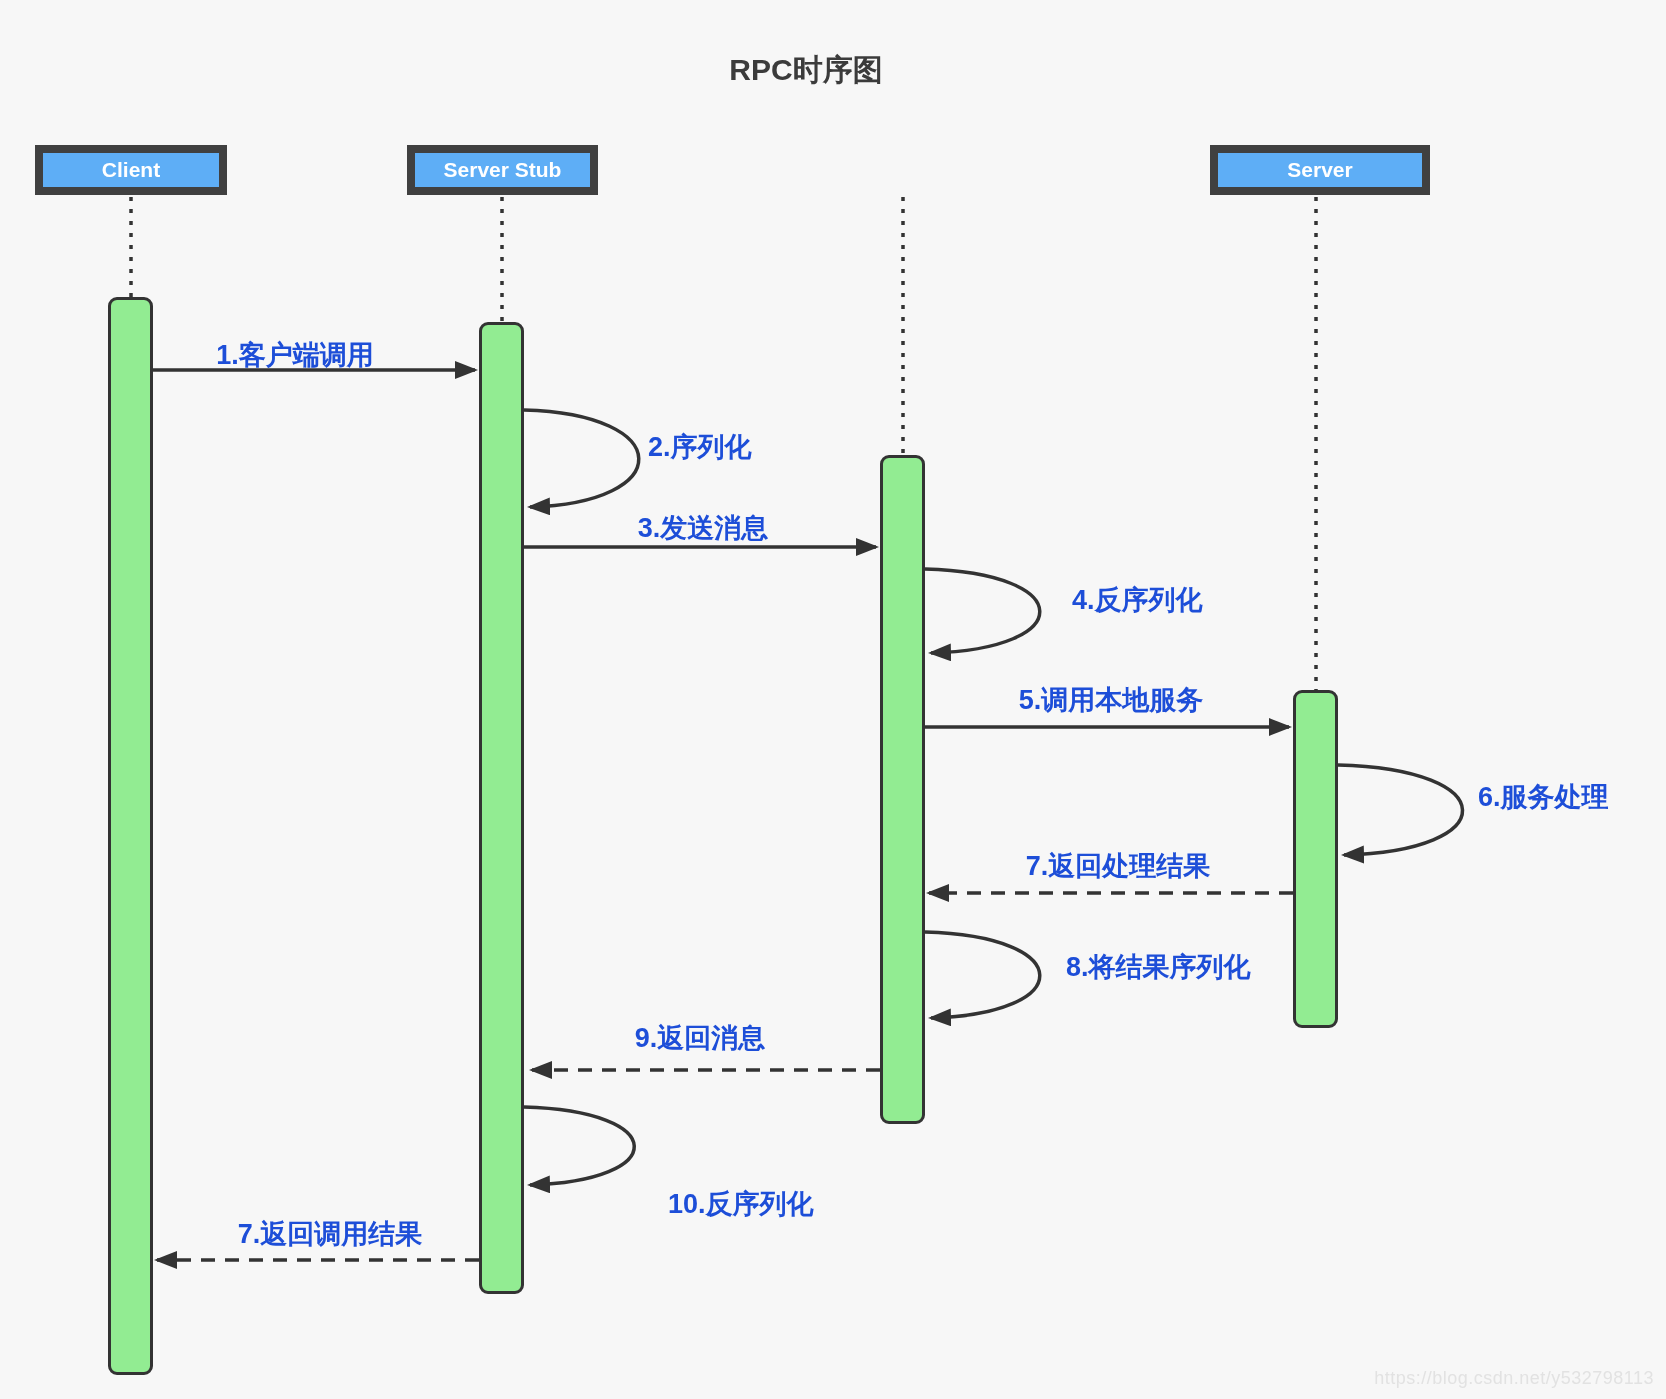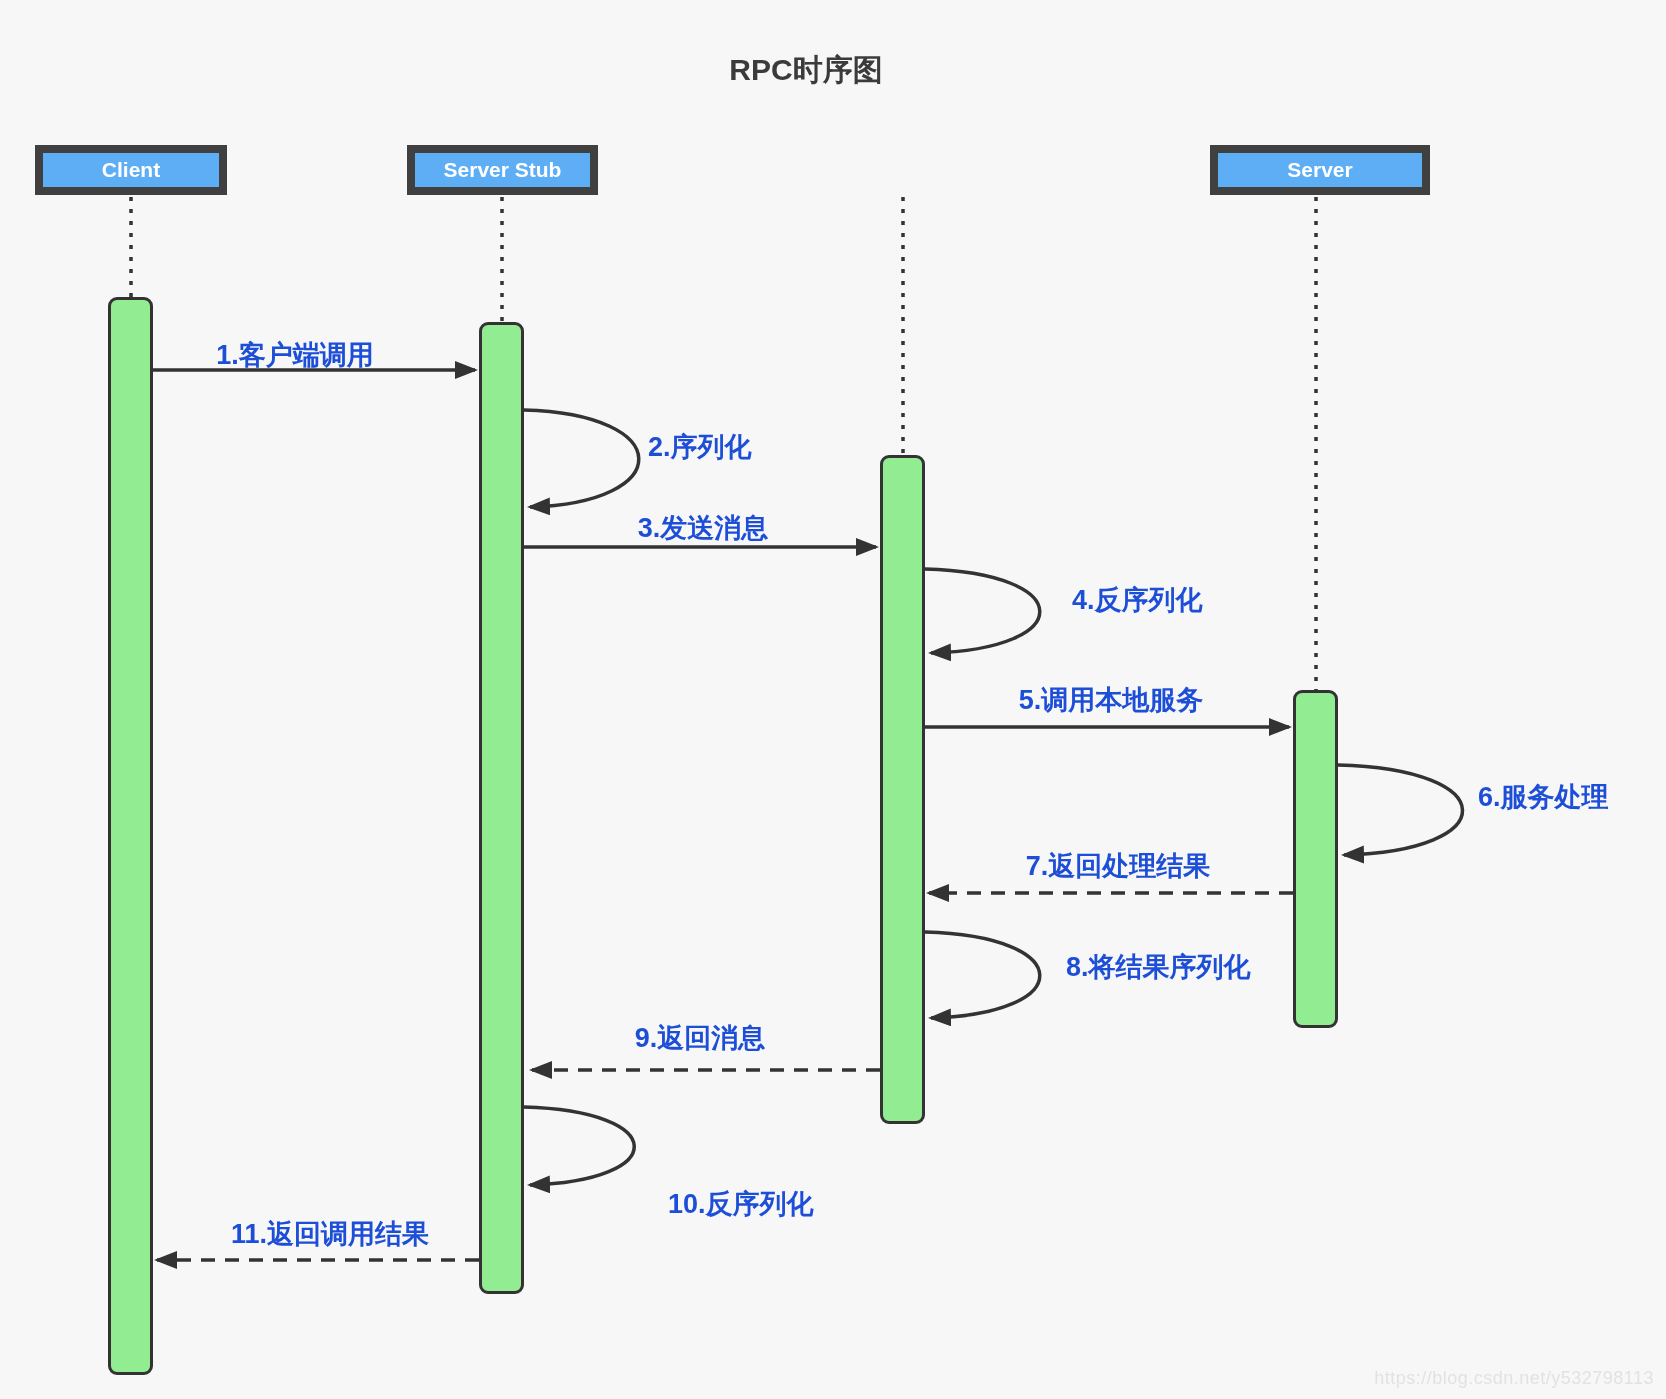--- a/index.html
+++ b/index.html
@@ -134,17 +134,17 @@
   <div class="msg-label centered" style="left:295px;  top:355px;">1.客户端调用</div>
   <div class="msg-label loop" style="left:648px;  top:447px;">2.序列化</div>
   <div class="msg-label centered" style="left:703px;  top:528px;">3.发送消息</div>
   <div class="msg-label loop" style="left:1072px; top:600px;">4.反序列化</div>
   <div class="msg-label centered" style="left:1111px; top:700px;">5.调用本地服务</div>
   <div class="msg-label loop" style="left:1478px; top:797px;">6.服务处理</div>
   <div class="msg-label centered" style="left:1118px; top:858px;margin-top:8px;">7.返回处理结果</div>
   <div class="msg-label loop" style="left:1066px; top:967px;">8.将结果序列化</div>
   <div class="msg-label centered" style="left:700px;  top:1038px;">9.返回消息</div>
   <div class="msg-label loop" style="left:668px;  top:1204px;">10.反序列化</div>
-  <div class="msg-label centered" style="left:330px;  top:1234px;">11.返回调用结果</div>
+  <div class="msg-label centered" style="left:330px;  top:1234px;">7.返回调用结果</div>
 
   <div class="watermark">https://blog.csdn.net/y532798113</div>
 
 </div>
 
 </body></html>

